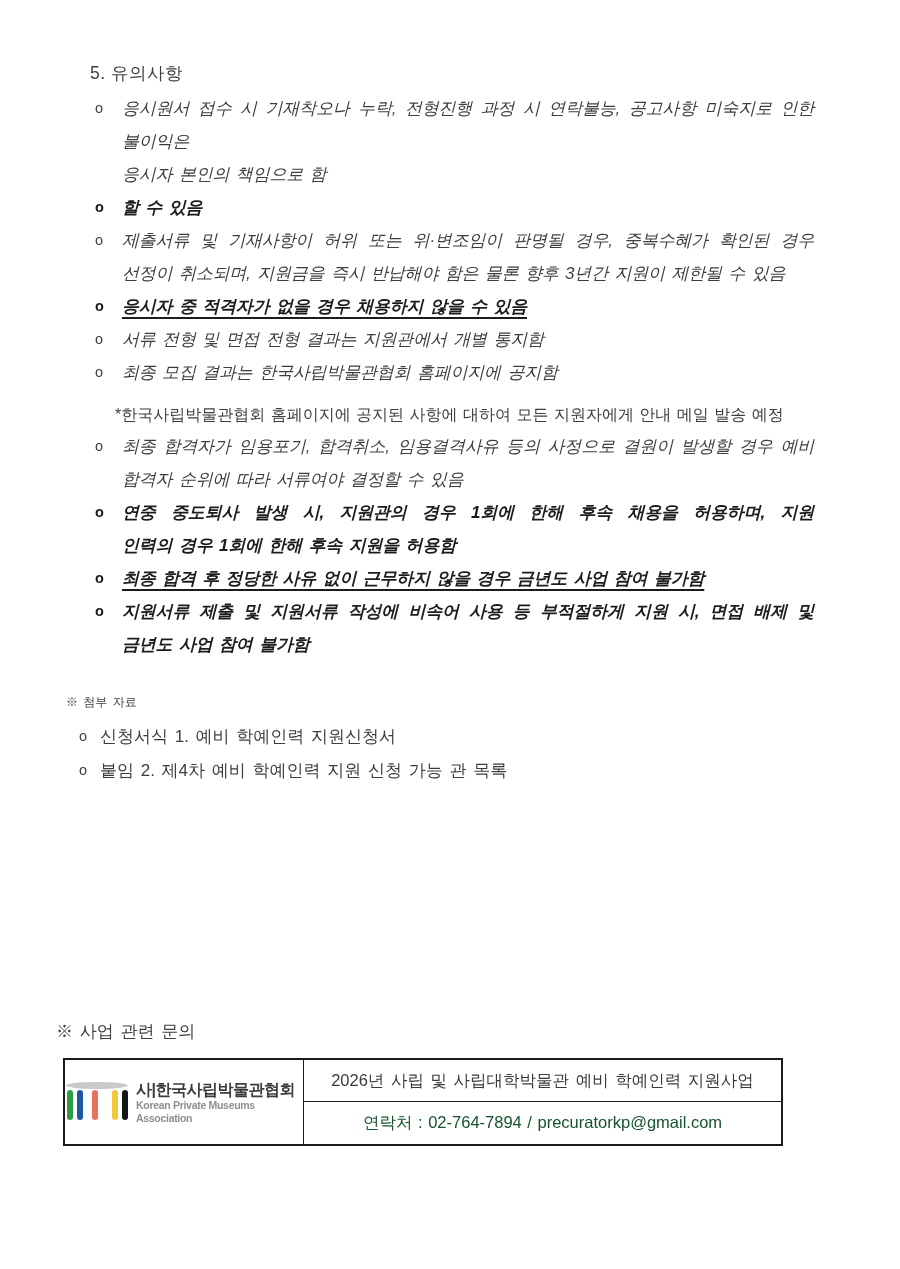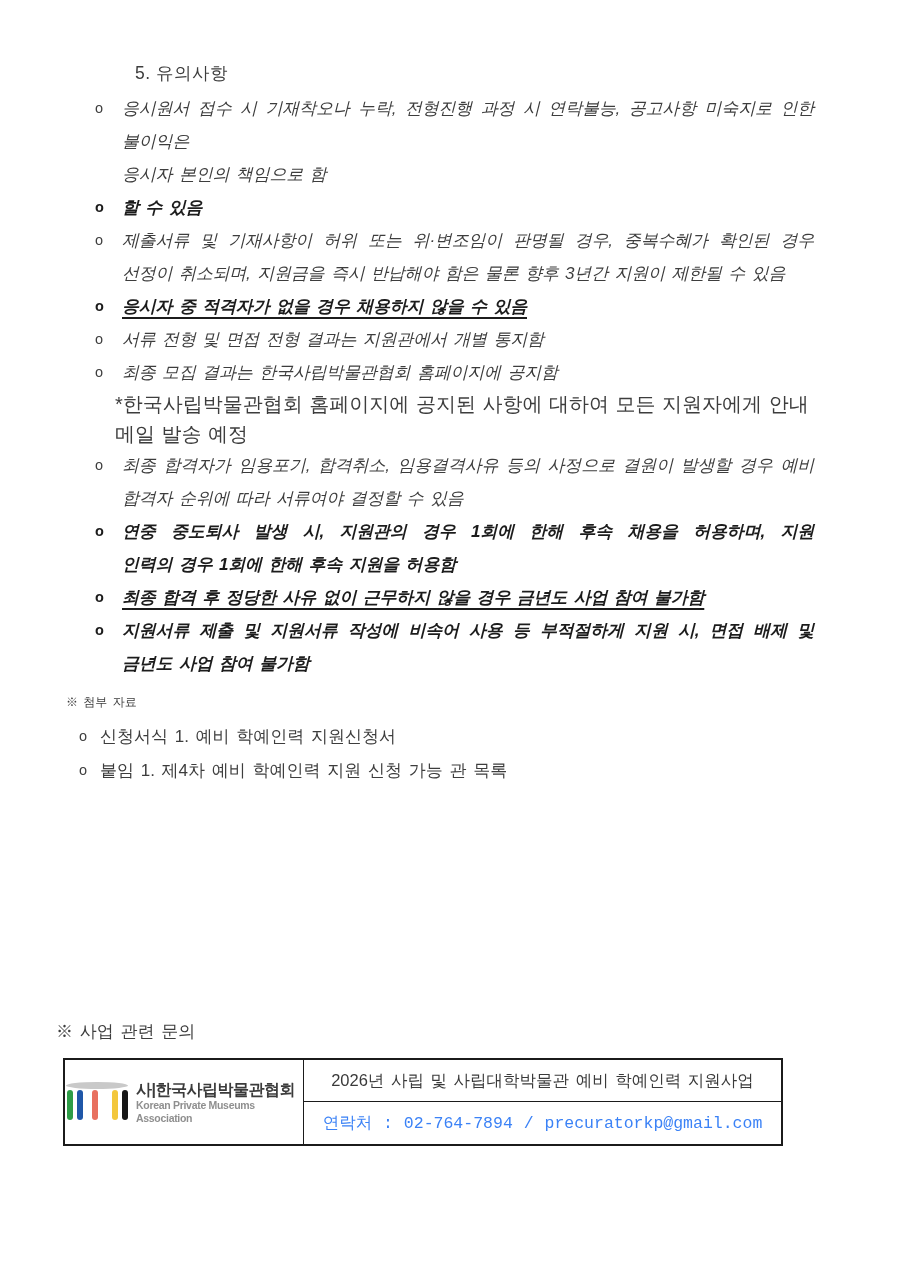--- a/index.html
+++ b/index.html
@@ -5,29 +5,29 @@
   html, body { margin:0; padding:0; }
   body {
     width:900px; height:1269px; background:#ffffff;
     font-family:"Liberation Sans", sans-serif;
     color:#3d3d3d;
   }
   .page { position:relative; width:900px; height:1269px; background:#fff; overflow:hidden; }
 
   
   .sec-notes { position:absolute; left:90px; top:54px; width:724px; }
-  .notes-title { font-size:17.5px; line-height:38px; letter-spacing:0.5px;margin-left:45px; }
+  .notes-title { font-size:17.5px; line-height:38px; letter-spacing:0.5px; }
   .bullet { display:flex; }
   .mk { flex:none; width:27px; padding-left:5px; font-size:14.5px; line-height:33px; }
   .tx { flex:1; min-width:0; }
   .ln { font-size:17px; line-height:33px; word-spacing:2px; letter-spacing:-0.2px;font-style:italic; }
   .just { text-align:justify; text-align-last:justify; }
   .b .mk, .b .ln { font-weight:bold; color:#1c1c1c; }
   .u { text-decoration:underline; text-underline-offset:5px; text-decoration-thickness:1.5px; }
-  .footnote { font-size:20px; line-height:30px; padding-left:25px; word-spacing:1px; }
+  .footnote { font-size:16px; line-height:30px; padding-left:25px; word-spacing:1px;margin-top:11px; }
 
   
   .sec-attach { position:absolute; left:66px; top:684px; width:740px; }
   .attach-title { font-size:12px; line-height:36px; word-spacing:2px; }
   .attach-item { display:flex; margin-left:13px; }
   .attach-item .mk2 { flex:none; width:21px; font-size:14.5px; line-height:33.5px; }
   .attach-item .it { font-size:17px; line-height:33.5px; word-spacing:2px; }
 
   
   .sec-contact { position:absolute; left:56px; top:1016px; width:740px; }
@@ -41,21 +41,21 @@
     grid-row:1 / 3; border-right:1.5px solid #1b1b1b;
     display:flex; align-items:center; padding-left:0;
   }
   .cell-top {
     border-bottom:1.5px solid #1b1b1b;
     display:flex; align-items:center; justify-content:center;
     font-size:16.5px; color:#3a3a3a; word-spacing:2px;
   }
   .cell-bottom {
     display:flex; align-items:center; justify-content:center;
-    font-size:16.5px; color:#3b82f6; word-spacing:1px;font-family:Liberation Mono, monospace;
+    font-size:16.5px; color:#14532d; word-spacing:1px;
   }
 
   
   .logo-mark { position:relative; flex:none; width:66px; height:42px; }
   .roof { position:absolute; top:1px; left:1px; width:62px; height:7px; border-radius:50%; background:#c9c9c9; }
   .bar { position:absolute; top:9px; width:6px; height:30px; border-radius:3px; background:#333; }
   .bar:nth-of-type(2) { left:2px; }
   .bar:nth-of-type(3) { left:12px; }
   .bar:nth-of-type(4) { left:27px; }
   .bar:nth-of-type(5) { left:47px; }
@@ -151,21 +151,21 @@
   </div>
 
   <div class="sec-attach">
     <div class="attach-title">※ 첨부 자료</div>
     <div class="attach-item">
       <span class="mk2">o</span>
       <span class="it">신청서식 1. 예비 학예인력 지원신청서</span>
     </div>
     <div class="attach-item">
       <span class="mk2">o</span>
-      <span class="it">붙임 1. 제4차 예비 학예인력 지원 신청 가능 관 목록</span>
+      <span class="it">붙임 2. 제4차 예비 학예인력 지원 신청 가능 관 목록</span>
     </div>
   </div>
 
   <div class="sec-contact">
     <div class="contact-title">※ 사업 관련 문의</div>
 
     <div class="contact-table">
       <div class="logo-cell">
         <div class="logo-mark">
           <div class="roof" style="background: rgb(201, 201, 201);"></div>

